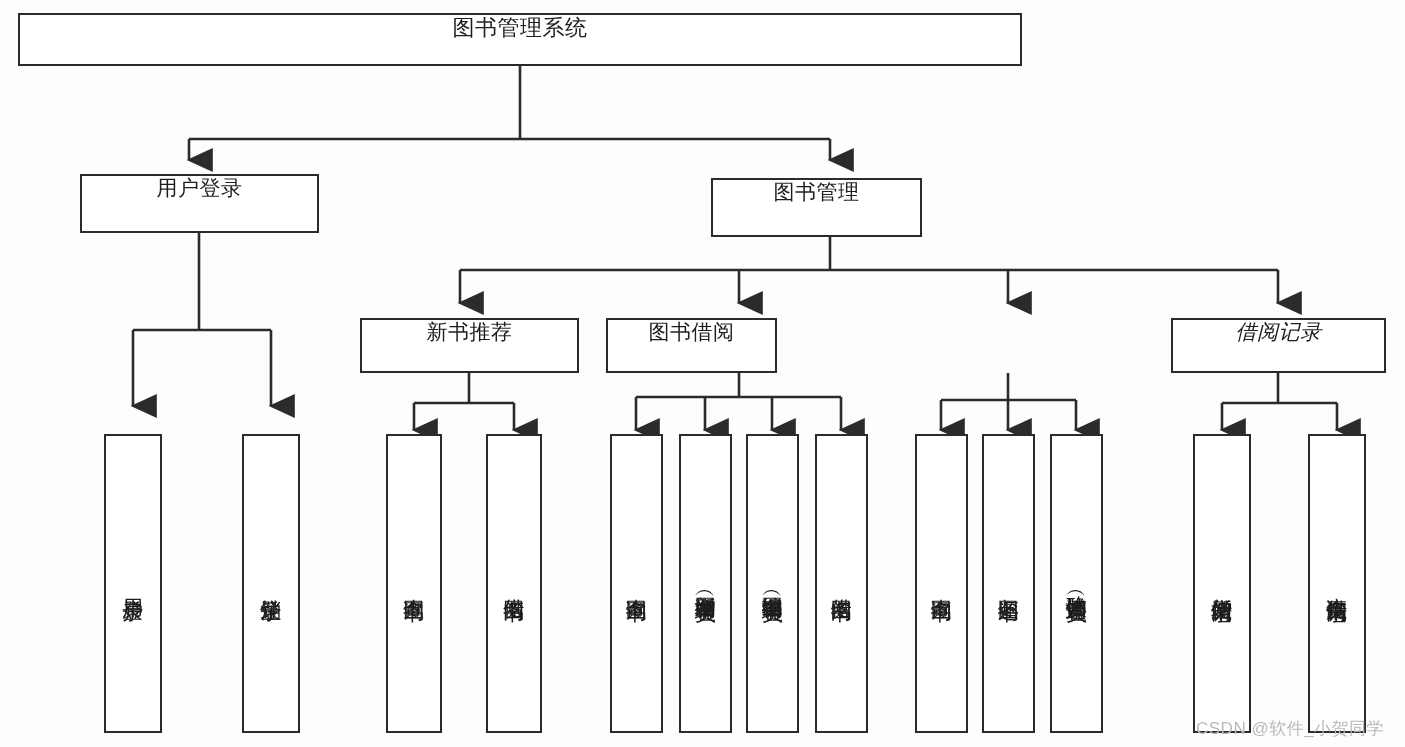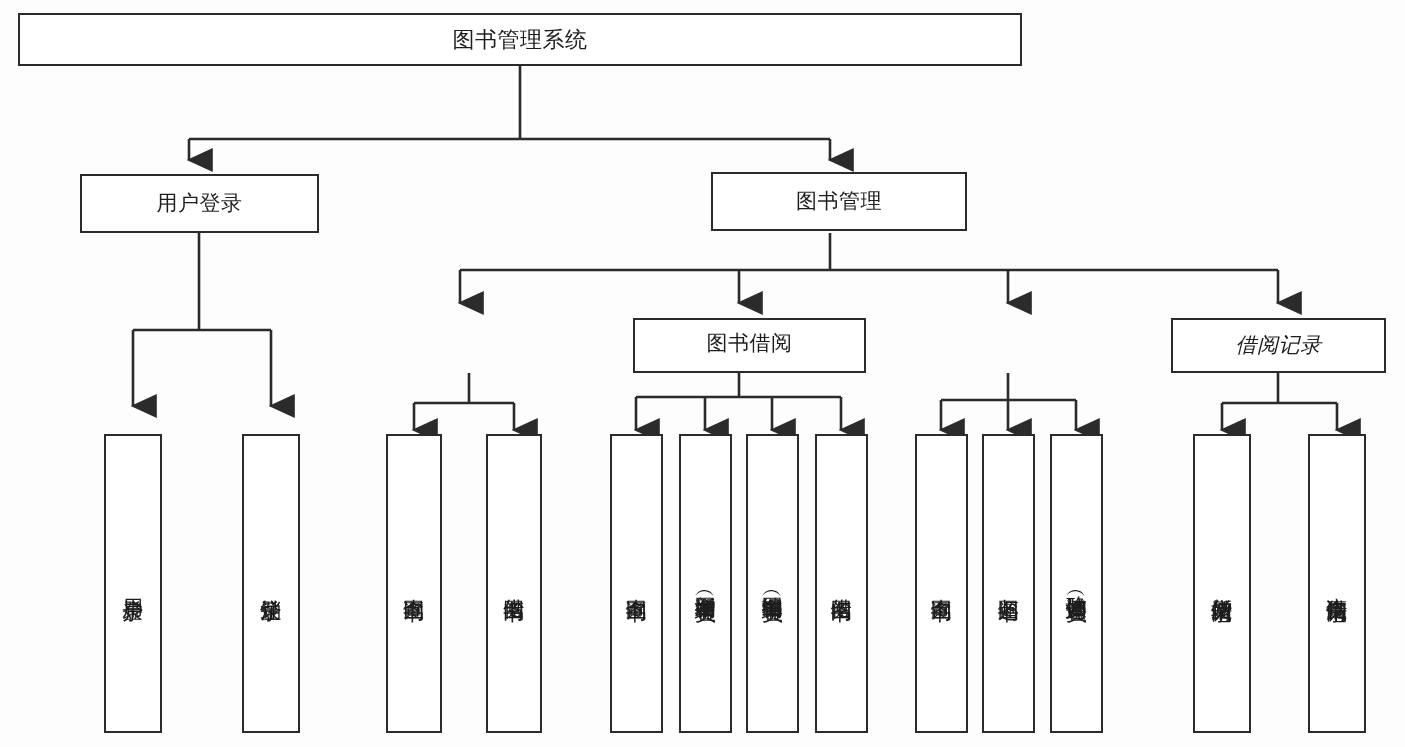--- a/index.html
+++ b/index.html
@@ -25,21 +25,20 @@
     width: 1405px;
     height: 747px;
     pointer-events: none;
   }
   .node {
     position: absolute;
     box-sizing: border-box;
     background: #ffffff;
     border: 2px solid #2b2b2b;
     display: flex;
-    align-items: center;
     justify-content: center;
     z-index: 2;
   }
   .node-label {
     color: #1d1d1d;
     text-align: center;
     line-height: 1.18;
     letter-spacing: 0.5px;
     white-space: nowrap;
   }
@@ -126,26 +125,29 @@
   </svg>
 
   <div class="node root h" style="left:18px; top:13px; width:1004px; height:53px;">
     <span class="node-label">图书管理系统</span>
   </div>
 
   <div class="node h" style="left:80px; top:174px; width:239px; height:59px;">
     <span class="node-label">用户登录</span>
   </div>
 
-  <div class="node h" style="left:711px; top:172px; width:256px; height:59px;">
+  <div class="node h" style="left:711px; top:178px; width:211px; height:59px;">
     <span class="node-label">图书管理</span>
   </div>
 
-
-  <div class="node h" style="left:633px; top:318px; width:233px; height:55px;font-family:Liberation Mono, monospace;">
+  <div class="node h" style="left:360px; top:318px; width:219px; height:55px;">
+    <span class="node-label">新书推荐</span>
+  </div>
+
+  <div class="node h" style="left:606px; top:318px; width:171px; height:55px;">
     <span class="node-label">图书借阅</span>
   </div>
 
 
   <div class="node h" style="left:1171px; top:318px; width:215px; height:55px;font-style:italic;">
     <span class="node-label">借阅记录</span>
   </div>
 
   <div class="node v" style="left:104px; top:434px; width:58px; height:299px;">
     <span class="node-label">用户登录</span>
@@ -192,14 +194,15 @@
   </div>
 
   <div class="node v" style="left:1193px; top:434px; width:58px; height:299px;">
     <span class="node-label">新增借阅记录</span>
   </div>
 
   <div class="node v" style="left:1308px; top:434px; width:58px; height:299px;">
     <span class="node-label">查询借阅记录</span>
   </div>
 
+  <div class="watermark" style="left:1196px; top:717px;">CSDN @软件_小贺同学</div>
 
 </div>
 
 </body></html>

